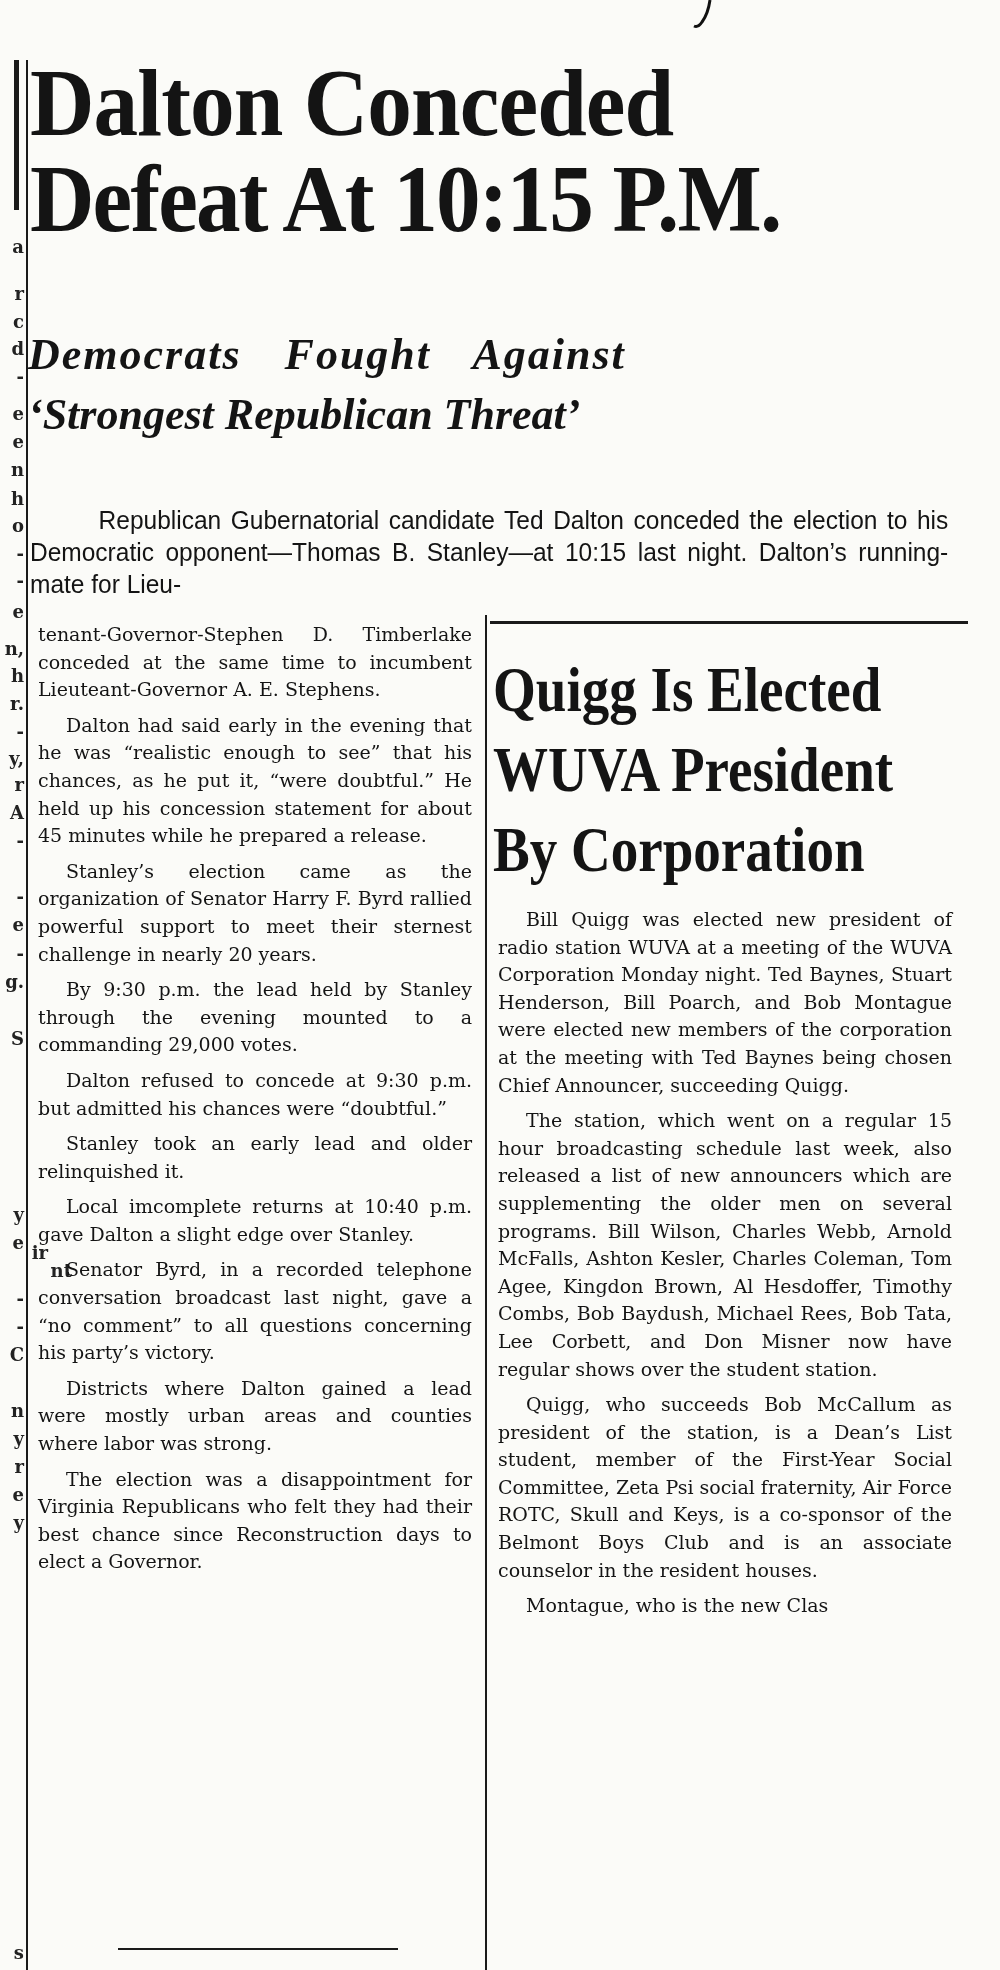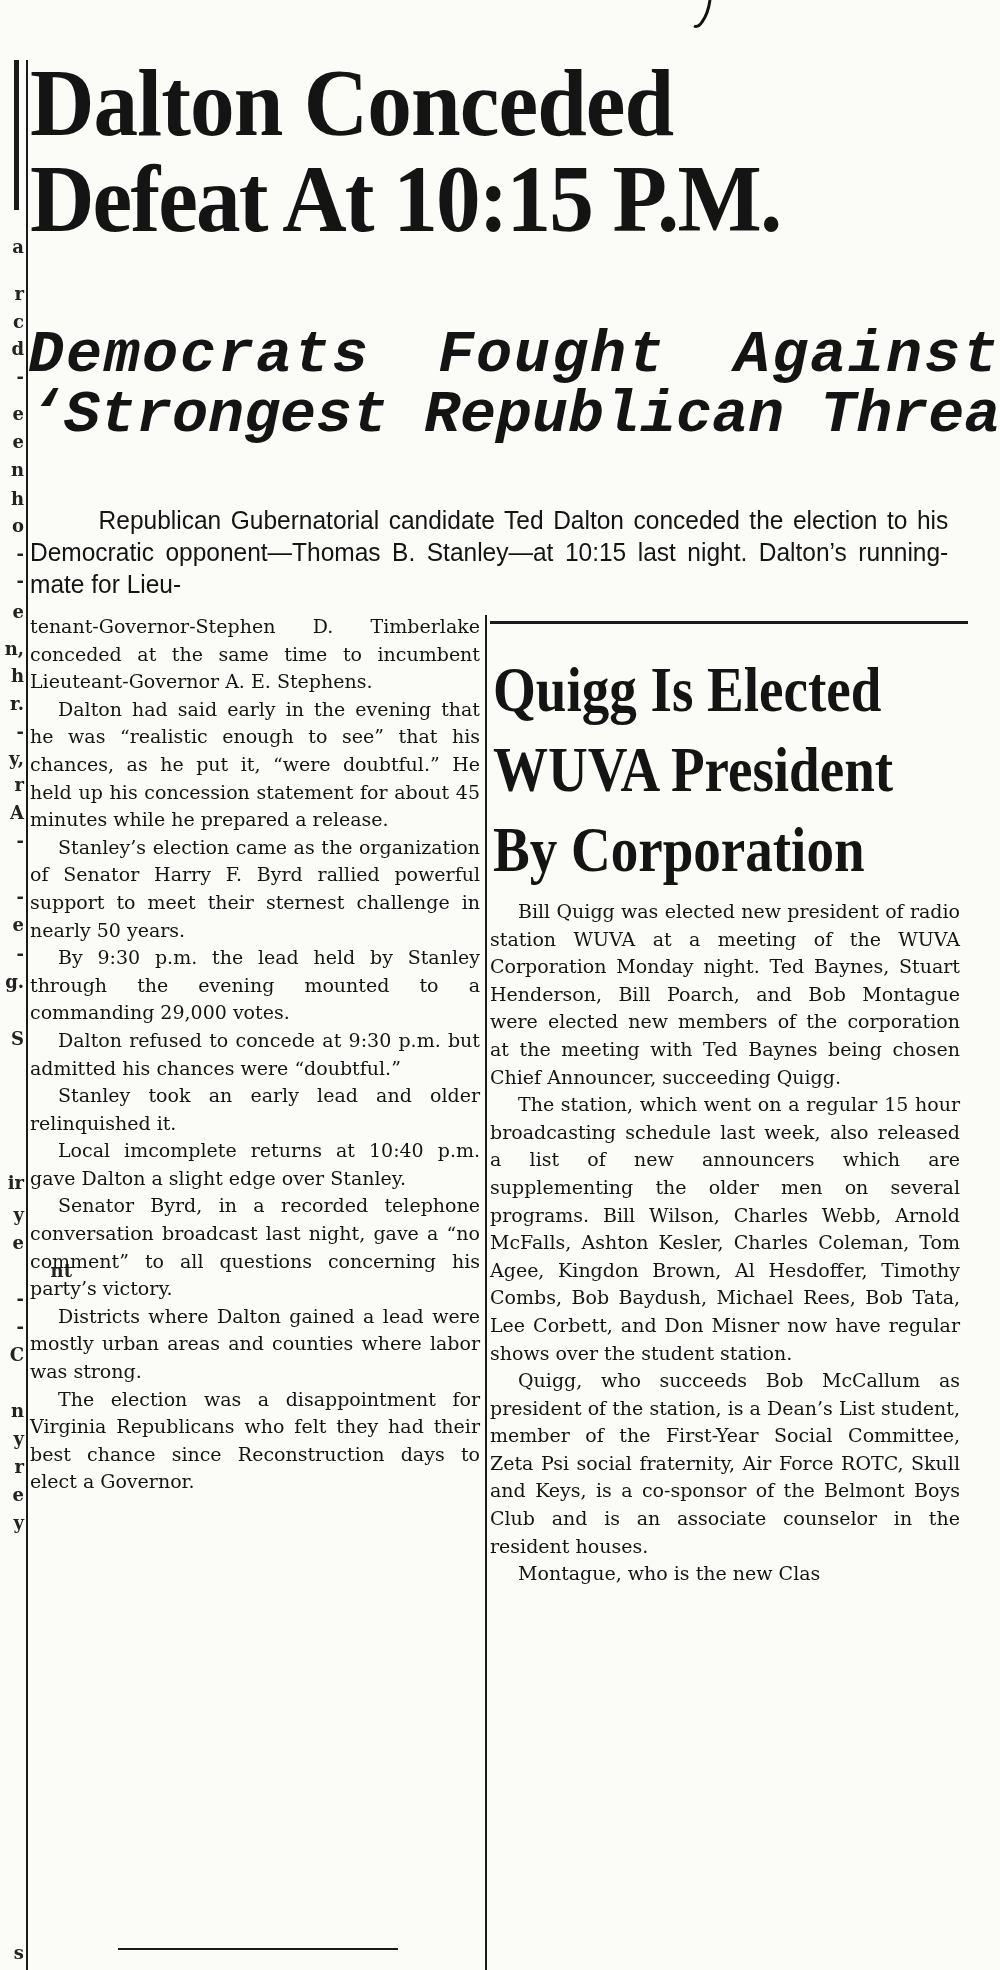--- a/index.html
+++ b/index.html
@@ -27,40 +27,40 @@
   .headline {
     position: absolute; left: 30px; top: 55px; width: 960px;
     font-family: "Liberation Serif", serif; font-weight: bold;
     font-size: 96px; line-height: 96px; letter-spacing: -1px;
     transform: scaleX(0.93); transform-origin: left top;
     white-space: nowrap;
   }
   .headline .l2 { letter-spacing: -2px; }
   .deck {
     position: absolute; left: 28px; top: 325px; width: 970px;
-    font-family: Liberation Mono, monospace; font-weight: bold; font-style: italic;
-    font-size: 60px; line-height: 60px;
+    font-family: Liberation Serif, serif; font-weight: bold; font-style: italic;
+    font-size: 44px; line-height: 60px;
     white-space: nowrap;
   }
   .deck .d1 { word-spacing: 30px; letter-spacing: 2px; }
   .deck .d2 { letter-spacing: 0px; }
 
   .lede {
     position: absolute; left: 30px; top: 504px; width: 937px;
     font-family: "Liberation Sans", sans-serif; font-size: 25px; line-height: 32px;
     text-align: justify; transform: scaleX(0.98); transform-origin: left top;
   }
   .lede p { margin: 0; text-indent: 70px; }
 
   .col {
     position: absolute;
     font-family: "DejaVu Serif", serif; font-size: 19px; line-height: 27.6px;
     text-align: justify;
   }
-  .col p { margin: 0; text-indent: 28px; }
+  .col p { margin: 8px; text-indent: 28px; }
   .col p.noindent { text-indent: 0; }
   .col-left { left: 30px; top: 613px; width: 450px; }
   .col-right { left: 490px; top: 898px; width: 470px; }
 
   .sub-head {
     position: absolute; left: 493px; top: 650px; width: 480px;
     font-family: "Liberation Serif", serif; font-weight: bold;
     font-size: 64px; line-height: 80px;
     transform: scaleX(0.86); transform-origin: left top;
     white-space: nowrap;
@@ -93,21 +93,21 @@
     <span class="margin-frag" style="top: 723px;">-</span>
     <span class="margin-frag" style="top: 750px;">y,</span>
     <span class="margin-frag" style="top: 776px;">r</span>
     <span class="margin-frag" style="top: 804px;">A</span>
     <span class="margin-frag" style="top: 832px;">-</span>
     <span class="margin-frag" style="top: 888px;">-</span>
     <span class="margin-frag" style="top: 916px;">e</span>
     <span class="margin-frag" style="top: 945px;">-</span>
     <span class="margin-frag" style="top: 973px;">g.</span>
     <span class="margin-frag" style="top: 1030px;">S</span>
-    <span class="margin-frag" style="top: 1174px;">ir</span>
+    <span class="margin-frag" style="top: 1244px; margin-left: 24px;">ir</span>
     <span class="margin-frag" style="top: 1206px;">y</span>
     <span class="margin-frag" style="top: 1234px;">e</span>
     <span class="margin-frag" style="top: 1262px; margin-left: 48px;">nt</span>
     <span class="margin-frag" style="top: 1290px;">-</span>
     <span class="margin-frag" style="top: 1318px;">-</span>
     <span class="margin-frag" style="top: 1346px;">C</span>
     <span class="margin-frag" style="top: 1402px;">n</span>
     <span class="margin-frag" style="top: 1430px;">y</span>
     <span class="margin-frag" style="top: 1458px;">r</span>
     <span class="margin-frag" style="top: 1486px;">e</span>
@@ -131,21 +131,21 @@
   <div class="d2">‘Strongest Republican Threat’</div>
 </div>
 
 <div class="lede">
   <p>Republican Gubernatorial candidate Ted Dalton conceded the election to his Democratic opponent—Thomas B. Stanley—at 10:15 last night. Dalton’s running-mate for Lieu-</p>
 </div>
 
 <div class="col col-left">
   <p class="noindent">tenant-Governor-Stephen D. Timberlake conceded at the same time to incumbent Lieuteant-Governor A. E. Stephens.</p>
   <p>Dalton had said early in the evening that he was “realistic enough to see” that his chances, as he put it, “were doubtful.” He held up his concession statement for about 45 minutes while he prepared a release.</p>
-  <p>Stanley’s election came as the organization of Senator Harry F. Byrd rallied powerful support to meet their sternest challenge in nearly 50 years.</p>
+  <p>Stanley’s election came as the organization of Senator Harry F. Byrd rallied powerful support to meet their sternest challenge in nearly 20 years.</p>
   <p>By 9:30 p.m. the lead held by Stanley through the evening mounted to a commanding 29,000 votes.</p>
   <p>Dalton refused to concede at 9:30 p.m. but admitted his chances were “doubtful.”</p>
   <p>Stanley took an early lead and older relinquished it.</p>
   <p>Local imcomplete returns at 10:40 p.m. gave Dalton a slight edge over Stanley.</p>
   <p>Senator Byrd, in a recorded telephone conversation broadcast last night, gave a “no comment” to all questions concerning his party’s victory.</p>
   <p>Districts where Dalton gained a lead were mostly urban areas and counties where labor was strong.</p>
   <p>The election was a disappointment for Virginia Republicans who felt they had their best chance since Reconstruction days to elect a Governor.</p>
 </div>
 
 <div class="sub-head">

